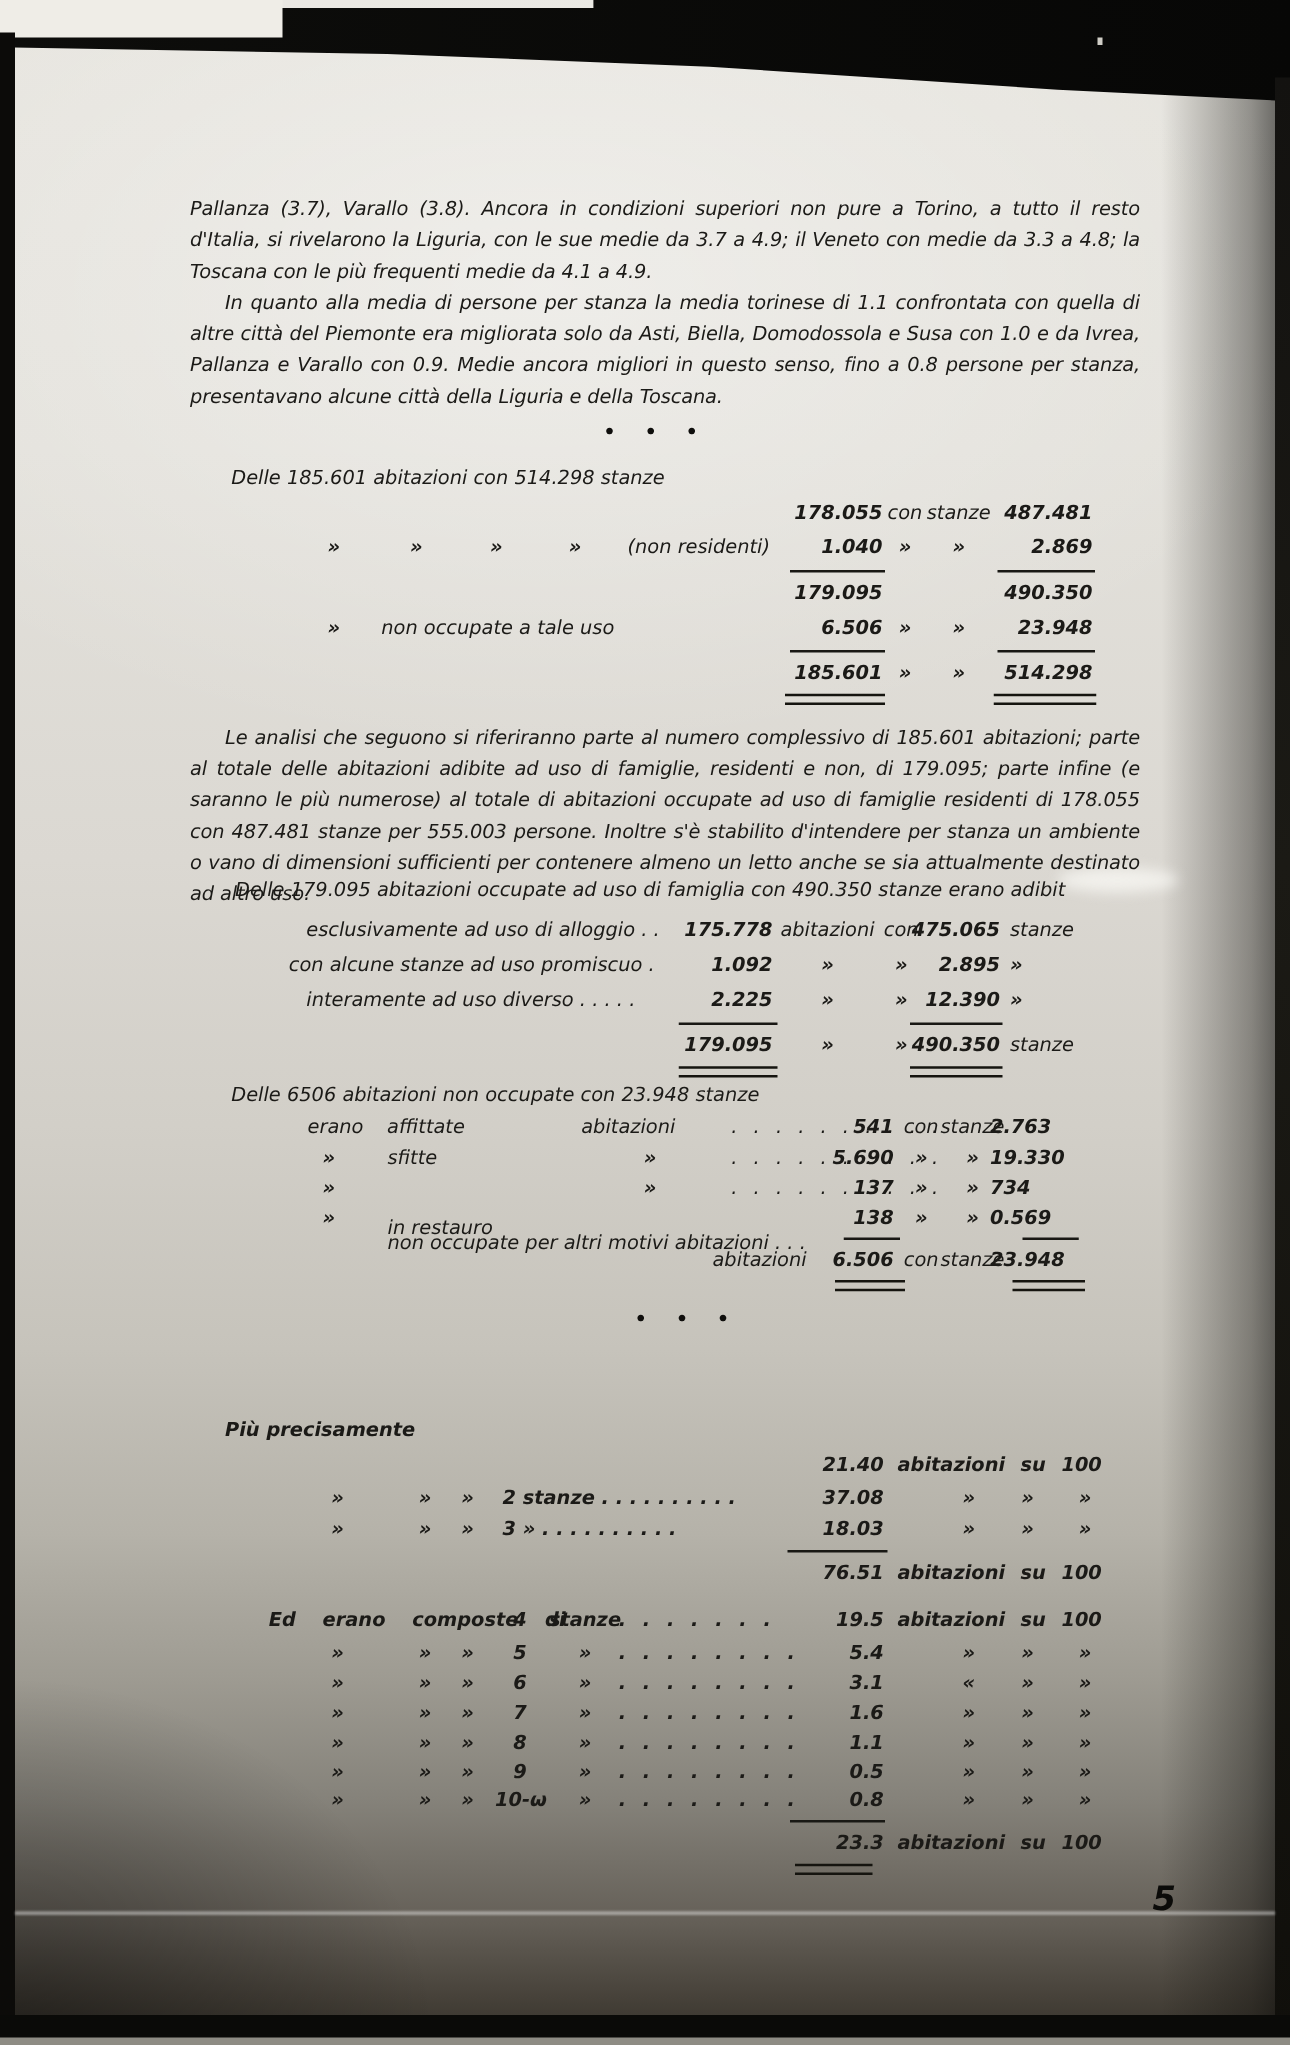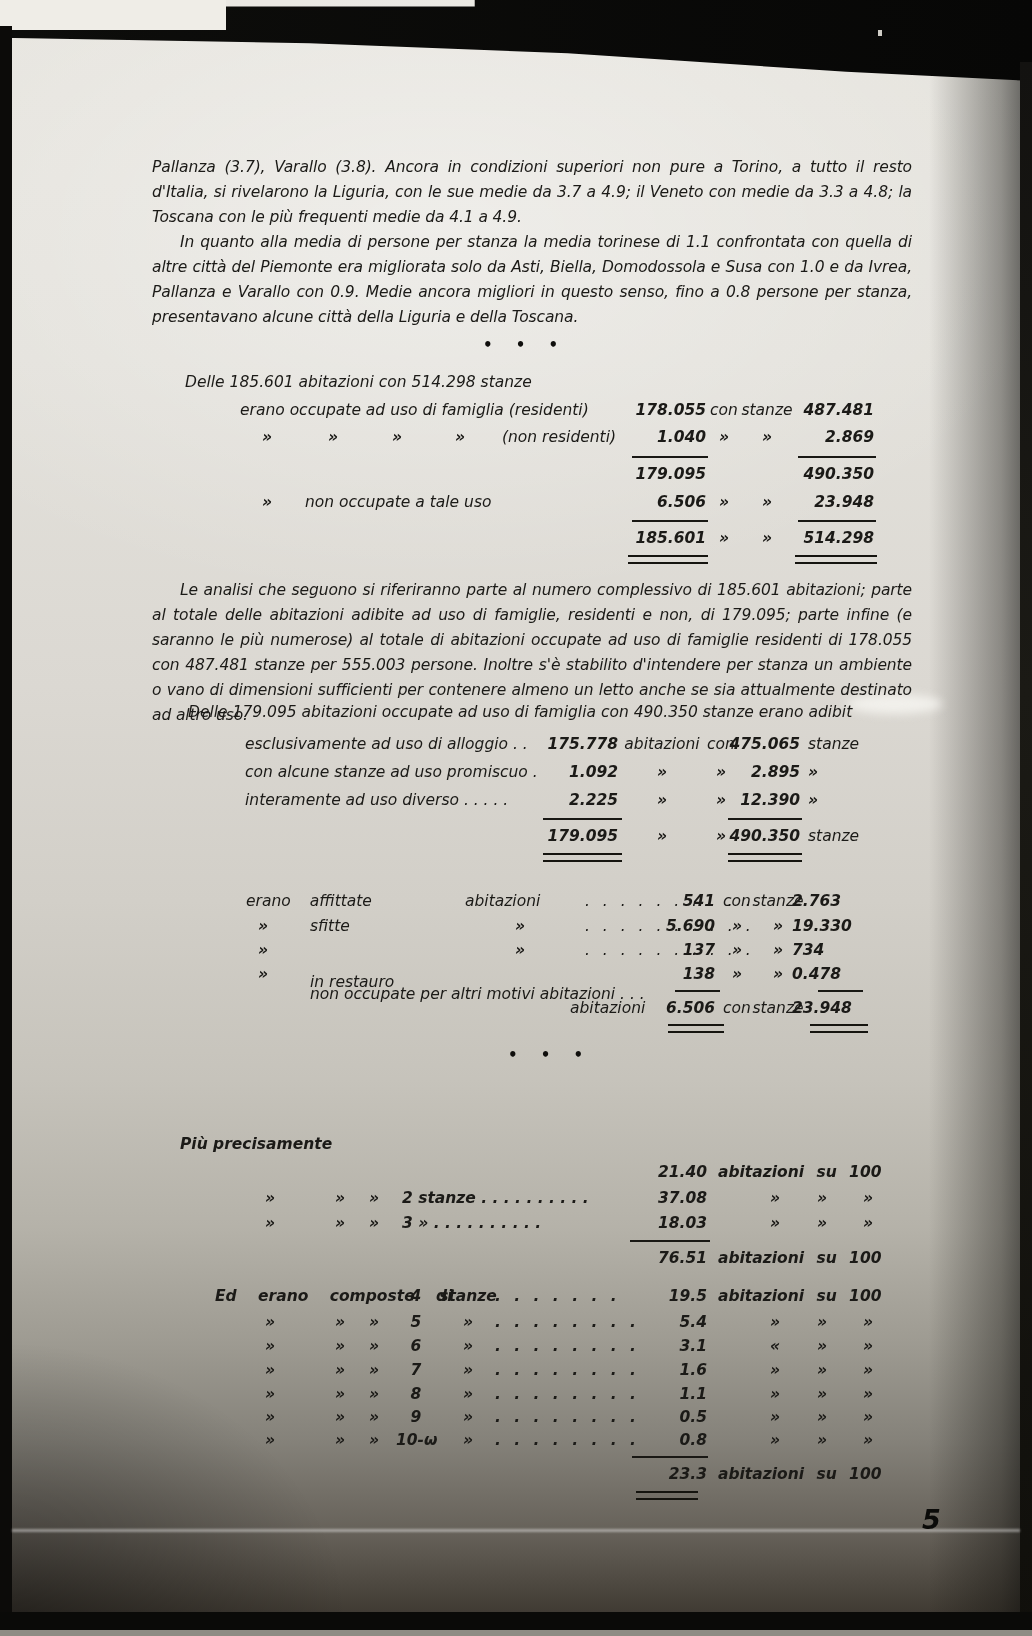--- a/index.html
+++ b/index.html
@@ -81,21 +81,20 @@
   <div class="streak"></div>
   <div class="smudge"></div>
 
   <div class="p hv" style="top:155px">Pallanza (3.7), Varallo (3.8). Ancora in condizioni superiori non pure a Torino, a tutto il resto d'Italia, si rivelarono la Liguria, con le sue medie da 3.7 a 4.9; il Veneto con medie da 3.3 a 4.8; la Toscana con le più frequenti medie da 4.1 a 4.9.</div>
   <div class="p hv ind" style="top:230px">In quanto alla media di persone per stanza la media torinese di 1.1 confrontata con quella di altre città del Piemonte era migliorata solo da Asti, Biella, Domodossola e Susa con 1.0 e da Ivrea, Pallanza e Varallo con 0.9. Medie ancora migliori in questo senso, fino a 0.8 persone per stanza, presentavano alcune città della Liguria e della Toscana.</div>
 
   <div class="sep" style="left:455px;top:336px">• • •</div>
 
   <div class="t hv" style="left:185px;top:372px">Delle 185.601 abitazioni con 514.298 stanze</div>
 
-  <div class="t hv" style="left:240px;top:400px">erano occupate ad uso di famiglia (residenti)</div>
   <div class="t b t1n1" style="top:400px">178.055</div>
   <div class="t hv t1m1" style="top:400px">con</div>
   <div class="t hv t1m2" style="top:400px">stanze</div>
   <div class="t b t1n2" style="top:400px">487.481</div>
 
   <div class="t b" style="left:262px;top:427px">»</div>
   <div class="t b" style="left:328px;top:427px">»</div>
   <div class="t b" style="left:392px;top:427px">»</div>
   <div class="t b" style="left:455px;top:427px">»</div>
   <div class="t hv" style="left:502px;top:427px">(non residenti)</div>
@@ -131,21 +130,21 @@
   <div class="p hv ind" style="top:578px">Le analisi che seguono si riferiranno parte al numero complessivo di 185.601 abitazioni; parte al totale delle abitazioni adibite ad uso di famiglie, residenti e non, di 179.095; parte infine (e saranno le più numerose) al totale di abitazioni occupate ad uso di famiglie residenti di 178.055 con 487.481 stanze per 555.003 persone. Inoltre s'è stabilito d'intendere per stanza un ambiente o vano di dimensioni sufficienti per contenere almeno un letto anche se sia attualmente destinato ad altro uso.</div>
   <div class="t hv" style="left:188px;top:702px">Delle 179.095 abitazioni occupate ad uso di famiglia con 490.350 stanze erano adibit</div>
 
   <div class="t hv" style="left:245px;top:734px">esclusivamente ad uso di alloggio . .</div>
   <div class="t b t2n1" style="top:734px">175.778</div>
   <div class="t hv t2m1" style="top:734px">abitazioni</div>
   <div class="t hv t2m2" style="top:734px">con</div>
   <div class="t b t2n2" style="top:734px">475.065</div>
   <div class="t hv t2t" style="top:734px">stanze</div>
 
-  <div class="t hv" style="left:245px;top:762px">con alcune stanze ad uso promiscuo .</div>
+  <div class="t hv" style="left:231px;top:762px">con alcune stanze ad uso promiscuo .</div>
   <div class="t b t2n1" style="top:762px">1.092</div>
   <div class="t b t2m1" style="top:762px">»</div>
   <div class="t b t2m2" style="top:762px">»</div>
   <div class="t b t2n2" style="top:762px">2.895</div>
   <div class="t b t2t" style="top:762px">»</div>
 
   <div class="t hv" style="left:245px;top:790px">interamente ad uso diverso . . . . .</div>
   <div class="t b t2n1" style="top:790px">2.225</div>
   <div class="t b t2m1" style="top:790px">»</div>
   <div class="t b t2m2" style="top:790px">»</div>
@@ -157,20 +156,21 @@
 
   <div class="t b t2n1" style="top:826px">179.095</div>
   <div class="t b t2m1" style="top:826px">»</div>
   <div class="t b t2m2" style="top:826px">»</div>
   <div class="t b t2n2" style="top:826px">490.350</div>
   <div class="t hv t2t" style="top:826px">stanze</div>
 
   <div class="drule" style="left:543px;top:853px;width:79px"></div>
   <div class="drule" style="left:728px;top:853px;width:74px"></div>
 
+  <div class="t hv" style="left:185px;top:866px">Delle 6506 abitazioni non occupate con 23.948 stanze</div>
 
   <div class="t hv wsp" style="left:246px;top:891px">erano affittate</div>
   <div class="t hv" style="left:465px;top:891px">abitazioni</div>
   <div class="t hv dots t3dots" style="top:891px">. . . . . . . . . .</div>
   <div class="t b t3n1" style="top:891px">541</div>
   <div class="t hv t3m1" style="top:891px">con</div>
   <div class="t hv t3m2" style="top:891px">stanze</div>
   <div class="t b t3n2" style="top:891px">2.763</div>
 
   <div class="t b" style="left:258px;top:916px">»</div>
@@ -189,21 +189,21 @@
   <div class="t b t3n1" style="top:940px">137</div>
   <div class="t b t3m1" style="top:940px">»</div>
   <div class="t b t3m2" style="top:940px">»</div>
   <div class="t b t3n2" style="top:940px">734</div>
 
   <div class="t b" style="left:258px;top:964px">»</div>
   <div class="t hv" style="left:310px;top:984px">non occupate per altri motivi abitazioni . . .</div>
   <div class="t b t3n1" style="top:964px">138</div>
   <div class="t b t3m1" style="top:964px">»</div>
   <div class="t b t3m2" style="top:964px">»</div>
-  <div class="t b t3n2" style="top:964px">0.478</div>
+  <div class="t b t3n2" style="top:964px">0.569</div>
 
   <div class="rule" style="left:675px;top:990px;width:45px"></div>
   <div class="rule" style="left:818px;top:990px;width:45px"></div>
 
   <div class="t hv" style="left:570px;top:998px">abitazioni</div>
   <div class="t b t3n1" style="top:998px">6.506</div>
   <div class="t hv t3m1" style="top:998px">con</div>
   <div class="t hv t3m2" style="top:998px">stanze</div>
   <div class="t b t3n2" style="top:998px">23.948</div>
 

